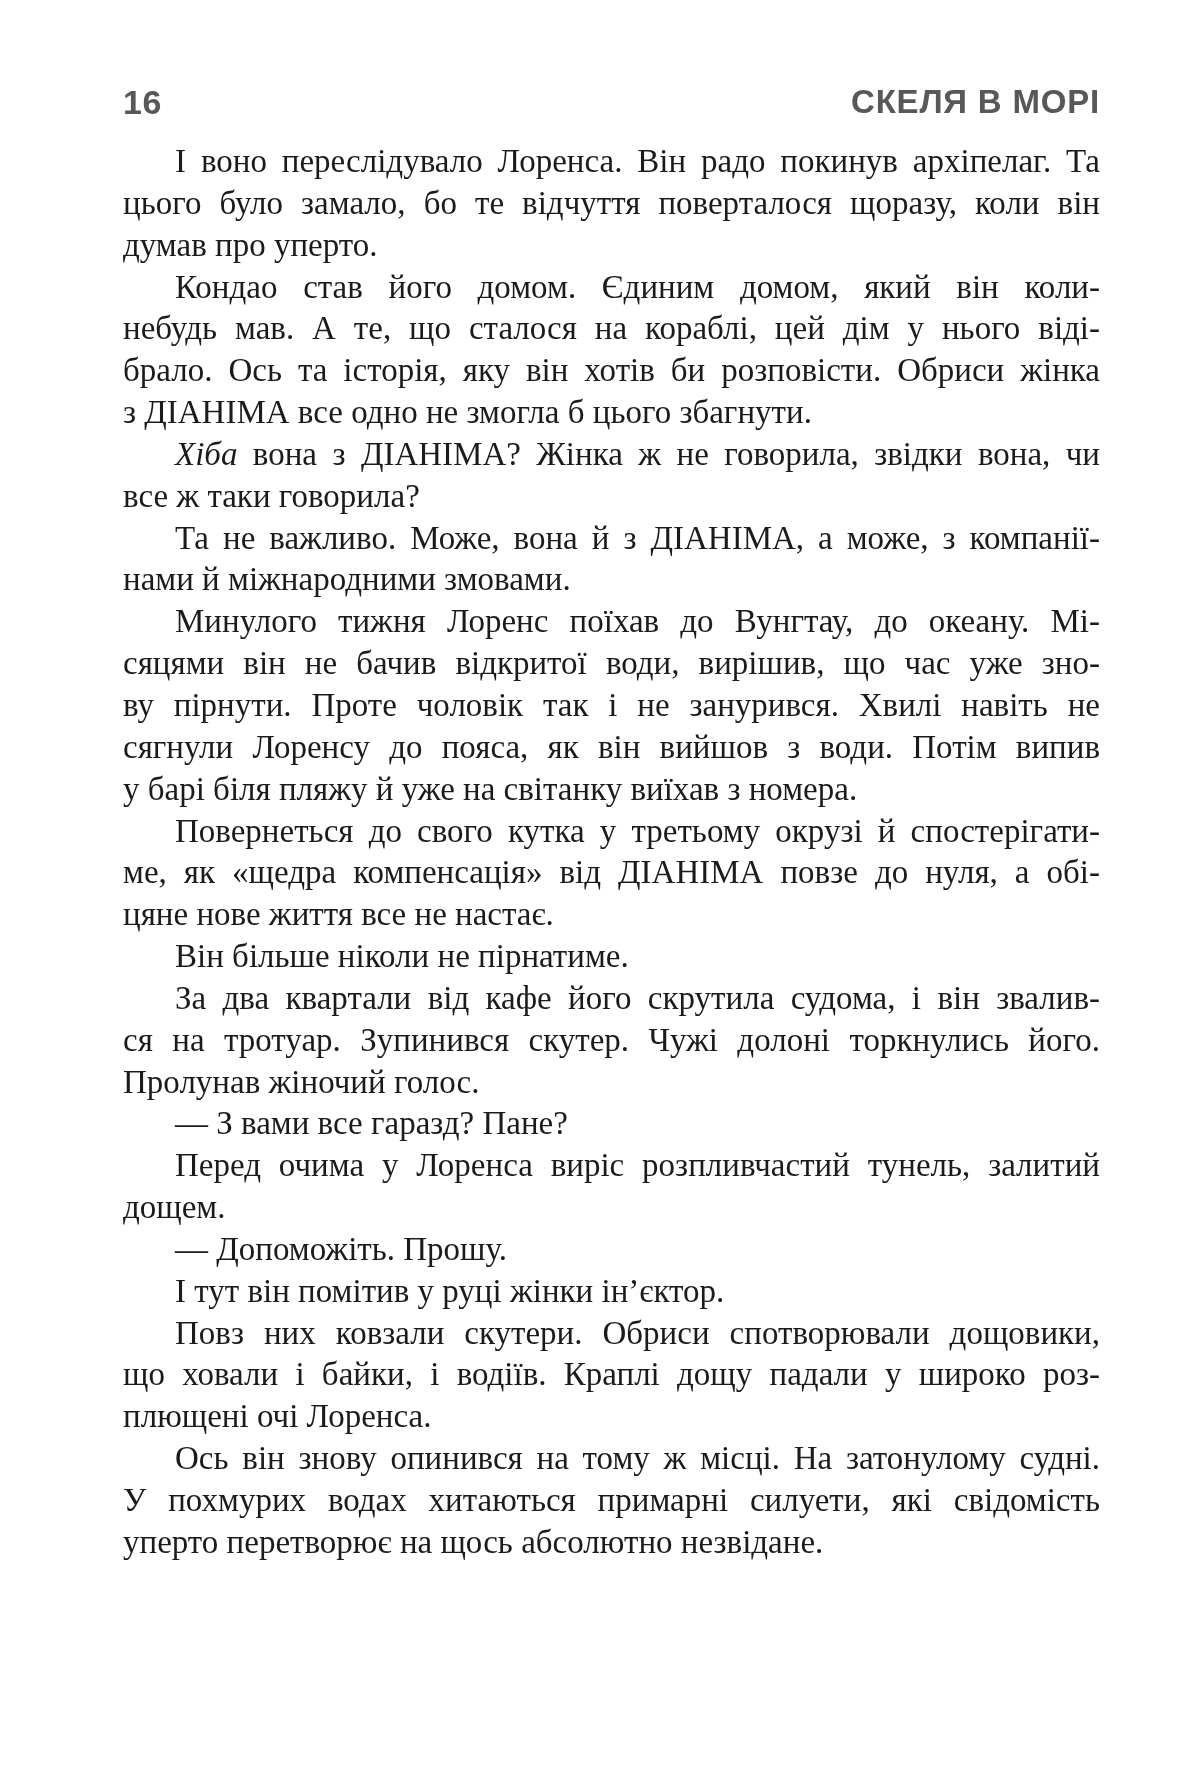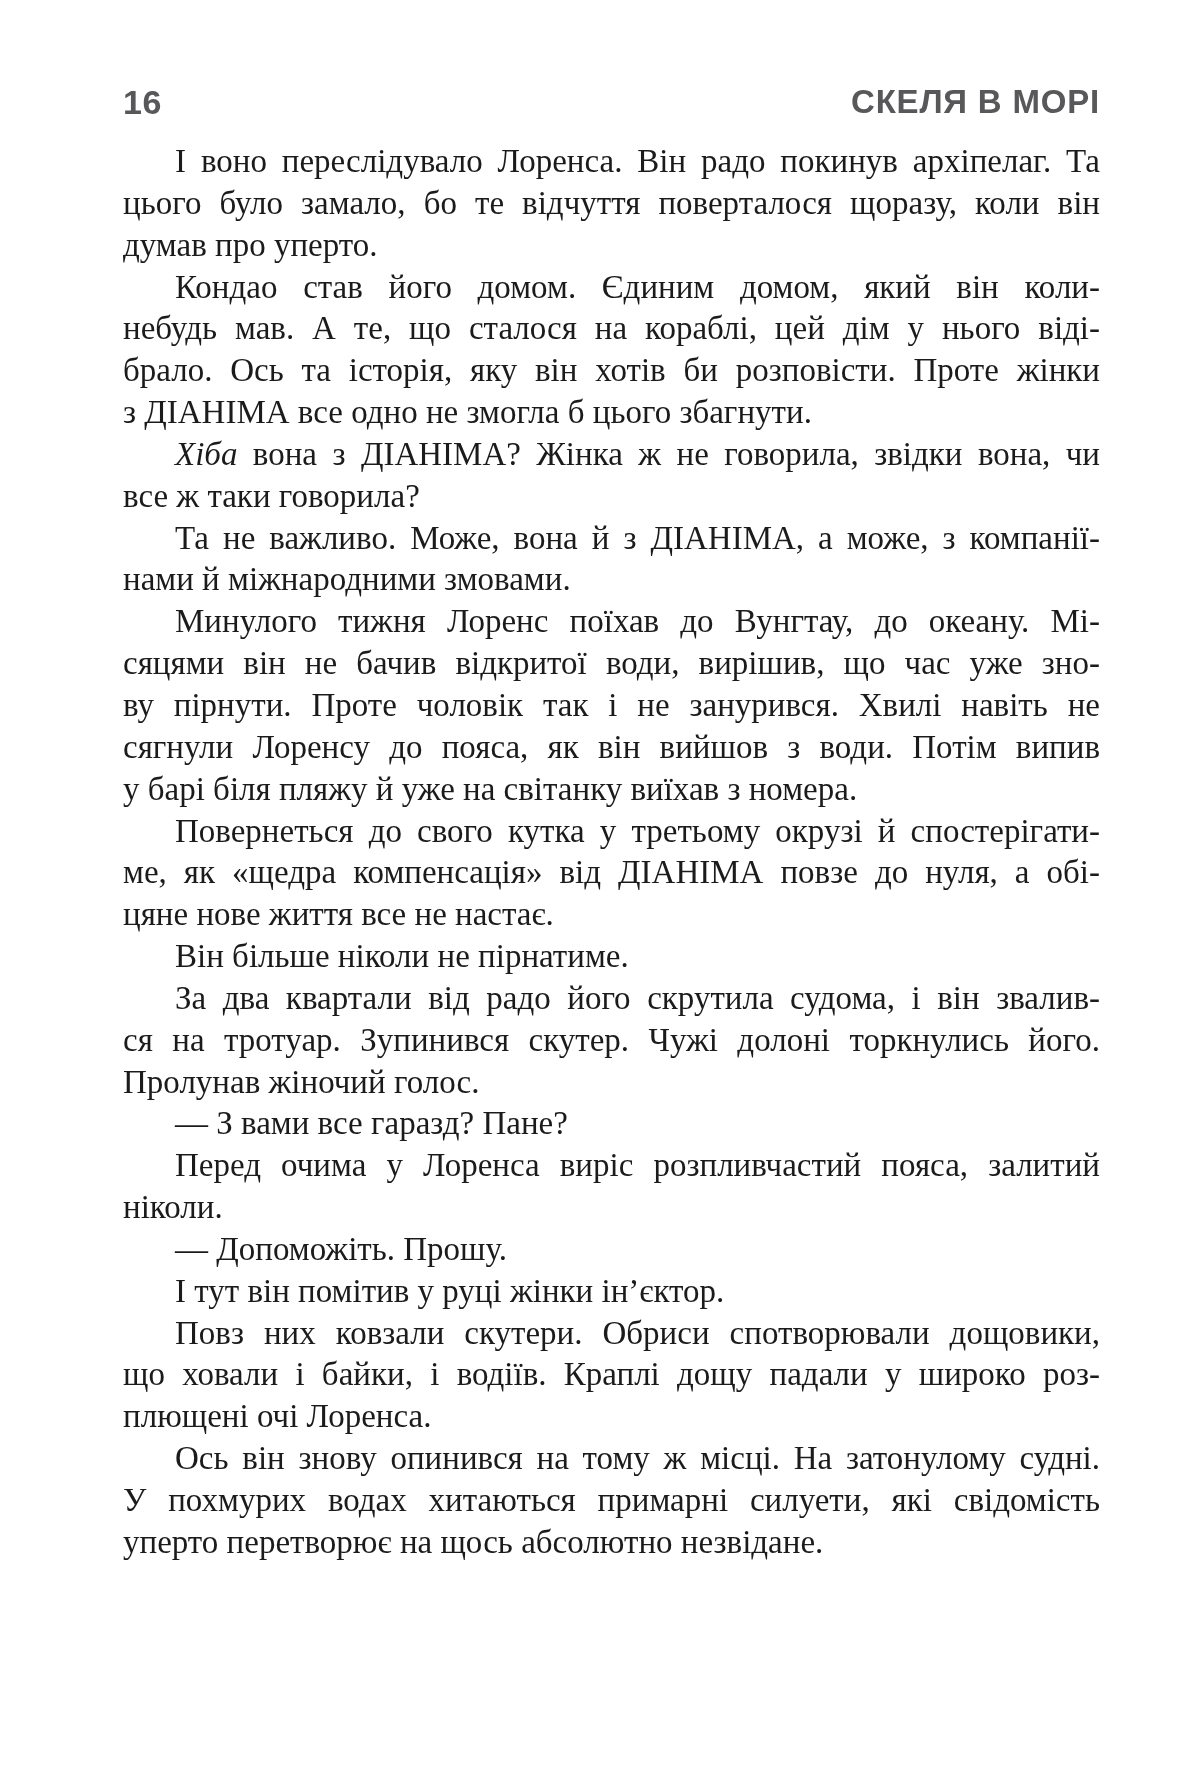--- a/index.html
+++ b/index.html
@@ -60,21 +60,21 @@
   </div>
   <div class="page-body">
       <div class="para">
         <div class="line fill indent">І воно переслідувало Лоренса. Він радо покинув архіпелаг. Та</div>
         <div class="line fill">цього було замало, бо те відчуття поверталося щоразу, коли він</div>
         <div class="line">думав про уперто.</div>
       </div>
       <div class="para">
         <div class="line fill indent">Кондао став його домом. Єдиним домом, який він коли-</div>
         <div class="line fill">небудь мав. А те, що сталося на кораблі, цей дім у нього віді-</div>
-        <div class="line fill">брало. Ось та історія, яку він хотів би розповісти. Проте жінки</div>
+        <div class="line fill">брало. Ось та історія, яку він хотів би розповісти. Обриси жінка</div>
         <div class="line">з ДІАНІМА все одно не змогла б цього збагнути.</div>
       </div>
       <div class="para">
         <div class="line fill indent"><em>Хіба</em> вона з ДІАНІМА? Жінка ж не говорила, звідки вона, чи</div>
         <div class="line">все ж таки говорила?</div>
       </div>
       <div class="para">
         <div class="line fill indent">Та не важливо. Може, вона й з ДІАНІМА, а може, з компанії-</div>
         <div class="line">нами й міжнародними змовами.</div>
       </div>
@@ -87,30 +87,30 @@
       </div>
       <div class="para">
         <div class="line fill indent">Повернеться до свого кутка у третьому окрузі й спостерігати-</div>
         <div class="line fill">ме, як «щедра компенсація» від ДІАНІМА повзе до нуля, а обі-</div>
         <div class="line">цяне нове життя все не настає.</div>
       </div>
       <div class="para">
         <div class="line indent">Він більше ніколи не пірнатиме.</div>
       </div>
       <div class="para">
-        <div class="line fill indent">За два квартали від радо його скрутила судома, і він звалив-</div>
+        <div class="line fill indent">За два квартали від кафе його скрутила судома, і він звалив-</div>
         <div class="line fill">ся на тротуар. Зупинився скутер. Чужі долоні торкнулись його.</div>
         <div class="line">Пролунав жіночий голос.</div>
       </div>
       <div class="para">
         <div class="line indent">— З вами все гаразд? Пане?</div>
       </div>
       <div class="para">
-        <div class="line fill indent">Перед очима у Лоренса виріс розпливчастий пояса, залитий</div>
-        <div class="line">ніколи.</div>
+        <div class="line fill indent">Перед очима у Лоренса виріс розпливчастий тунель, залитий</div>
+        <div class="line">дощем.</div>
       </div>
       <div class="para">
         <div class="line indent">— Допоможіть. Прошу.</div>
       </div>
       <div class="para">
         <div class="line indent">І тут він помітив у руці жінки ін’єктор.</div>
       </div>
       <div class="para">
         <div class="line fill indent">Повз них ковзали скутери. Обриси спотворювали дощовики,</div>
         <div class="line fill">що ховали і байки, і водіїв. Краплі дощу падали у широко роз-</div>

